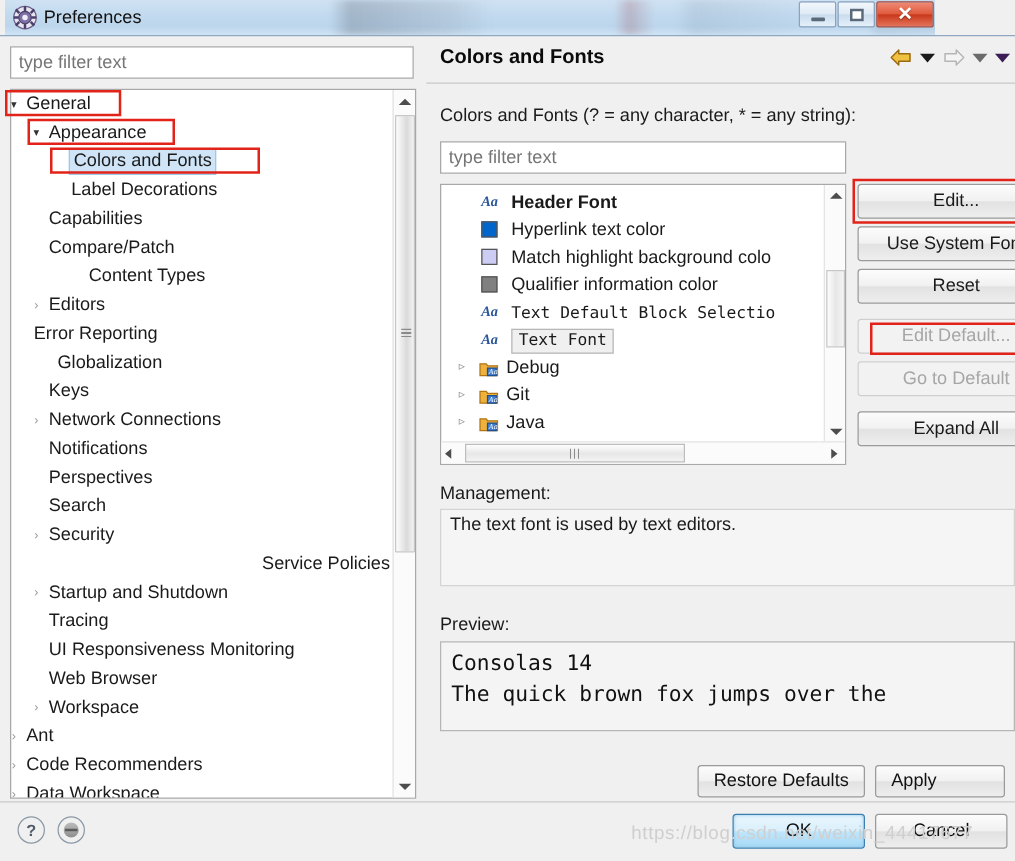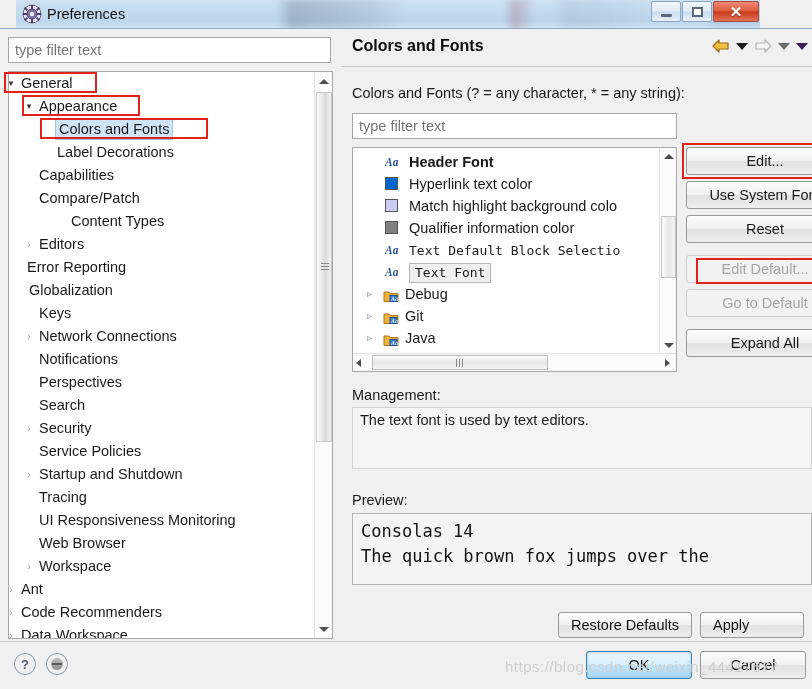--- a/index.html
+++ b/index.html
@@ -12,21 +12,21 @@
   }
   #app {
     position: relative;
     width: 812px; height: 689px;
     background: #f0f0f0;
     overflow: hidden;
   }
 
   
   .titlebar {
-    position: absolute; left: 16px; top: 0; width: 744px; height: 28px;
+    position: absolute; left: 4px; top: 0; width: 744px; height: 28px;
     background: linear-gradient(to bottom, #cfe2f3 0%, #c3daef 40%, #bcd6ec 75%, #cfe4f5 100%);
     overflow: hidden;
   }
   .tb-blur {
     position: absolute; top: 0; left: 0; width: 812px; height: 28px;
     opacity: .55;
     background:
       linear-gradient(90deg, rgba(255,255,255,0) 0 32%, rgba(90,100,115,.55) 34%, rgba(120,130,145,.30) 44%, rgba(255,255,255,0) 48%),
       linear-gradient(90deg, rgba(255,255,255,0) 0 60%, rgba(150,70,80,.45) 61.5%, rgba(255,255,255,0) 64%),
       linear-gradient(90deg, rgba(255,255,255,0) 0 66%, rgba(120,140,160,.30) 68%, rgba(255,255,255,0) 79%),
@@ -337,28 +337,28 @@
         <div class="tree" id="tree-host">
             <div class="trow" style="padding-left: 10px;"><span class="arrow open" style="left: -4px;">▾</span><span class="lbl">General</span></div>
             <div class="trow" style="padding-left: 28px;"><span class="arrow open" style="left: 14px;">▾</span><span class="lbl">Appearance</span></div>
             <div class="trow sel" style="padding-left: 46px;"><span class="lbl">Colors and Fonts</span></div>
             <div class="trow" style="padding-left: 46px;"><span class="lbl">Label Decorations</span></div>
             <div class="trow" style="padding-left: 28px; text-decoration: underline;"><span class="lbl">Capabilities</span></div>
             <div class="trow" style="padding-left: 28px;"><span class="lbl">Compare/Patch</span></div>
             <div class="trow" style="padding-left: 28px; margin-left: 32px;"><span class="lbl">Content Types</span></div>
             <div class="trow" style="padding-left: 28px;"><span class="arrow" style="left: 14px;">›</span><span class="lbl">Editors</span></div>
             <div class="trow" style="padding-left: 16px;"><span class="lbl">Error Reporting</span></div>
-            <div class="trow" style="padding-left: 18px;"><span class="lbl">Globalization</span></div>
+            <div class="trow" style="padding-left: 35px;"><span class="lbl">Globalization</span></div>
             <div class="trow" style="padding-left: 28px;"><span class="lbl">Keys</span></div>
             <div class="trow" style="padding-left: 28px;"><span class="arrow" style="left: 14px;">›</span><span class="lbl">Network Connections</span></div>
             <div class="trow" style="padding-left: 28px;"><span class="lbl">Notifications</span></div>
             <div class="trow" style="padding-left: 28px;"><span class="lbl">Perspectives</span></div>
             <div class="trow" style="padding-left: 28px;"><span class="lbl">Search</span></div>
             <div class="trow" style="padding-left: 28px;"><span class="arrow" style="left: 14px;">›</span><span class="lbl">Security</span></div>
-            <div class="trow" style="padding-left: 28px;"><span class="lbl">Service Policies</span></div>
+            <div class="trow" style="padding-left: 16px; text-align: right;"><span class="lbl">Service Policies</span></div>
             <div class="trow" style="padding-left: 28px;"><span class="arrow" style="left: 14px;">›</span><span class="lbl">Startup and Shutdown</span></div>
             <div class="trow" style="padding-left: 28px;"><span class="lbl">Tracing</span></div>
             <div class="trow" style="padding-left: 28px;"><span class="lbl">UI Responsiveness Monitoring</span></div>
             <div class="trow" style="padding-left: 28px;"><span class="lbl">Web Browser</span></div>
             <div class="trow" style="padding-left: 28px;"><span class="arrow" style="left: 14px;">›</span><span class="lbl">Workspace</span></div>
             <div class="trow" style="padding-left: 10px;"><span class="arrow" style="left: -4px;">›</span><span class="lbl">Ant</span></div>
             <div class="trow" style="padding-left: 10px;"><span class="arrow" style="left: -4px;">›</span><span class="lbl">Code Recommenders</span></div>
             <div class="trow" style="padding-left: 10px;"><span class="arrow" style="left: -4px;">›</span><span class="lbl">Data Workspace</span></div>
           </div>
 

